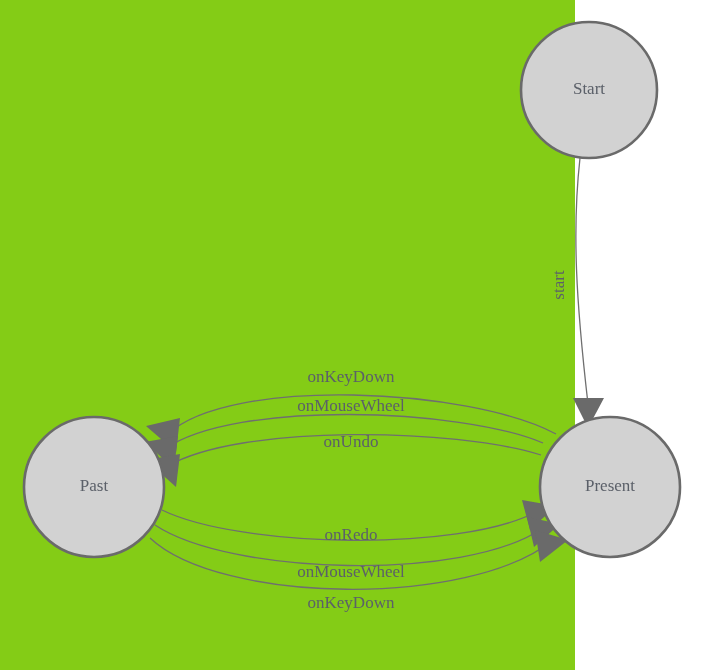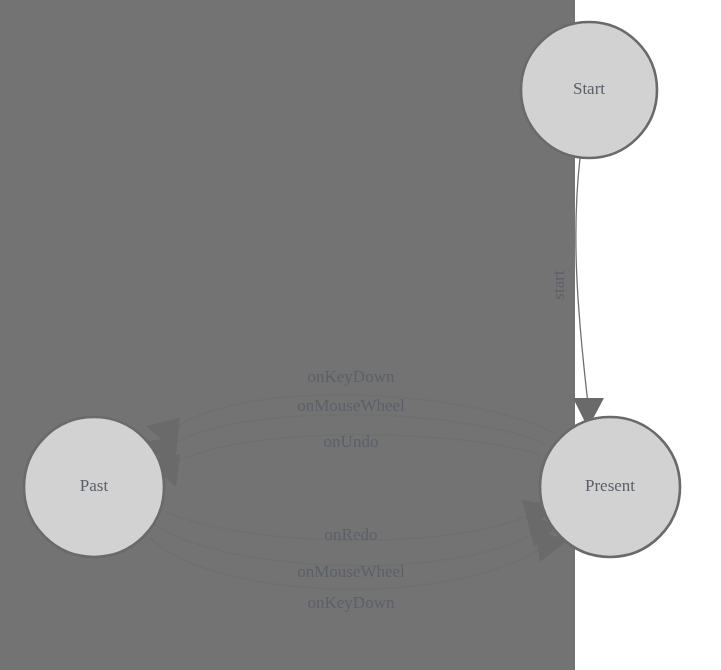--- a/index.html
+++ b/index.html
@@ -11,21 +11,21 @@
   body {
     width: 721px;
     height: 670px;
     overflow: hidden;
     font-family: "Liberation Serif", "DejaVu Serif", serif;
   }
   #diagram-root {
     position: relative;
     width: 575px;
     height: 670px;
-    background: #737373;
+    background: #84cc16;
   }
   svg#state-diagram {
     display: block;
     width: 721px;
     height: 670px;
   }
   .node-shape {
     fill: #d2d2d2;
     stroke: #6a6a6a;
     stroke-width: 2.6;

